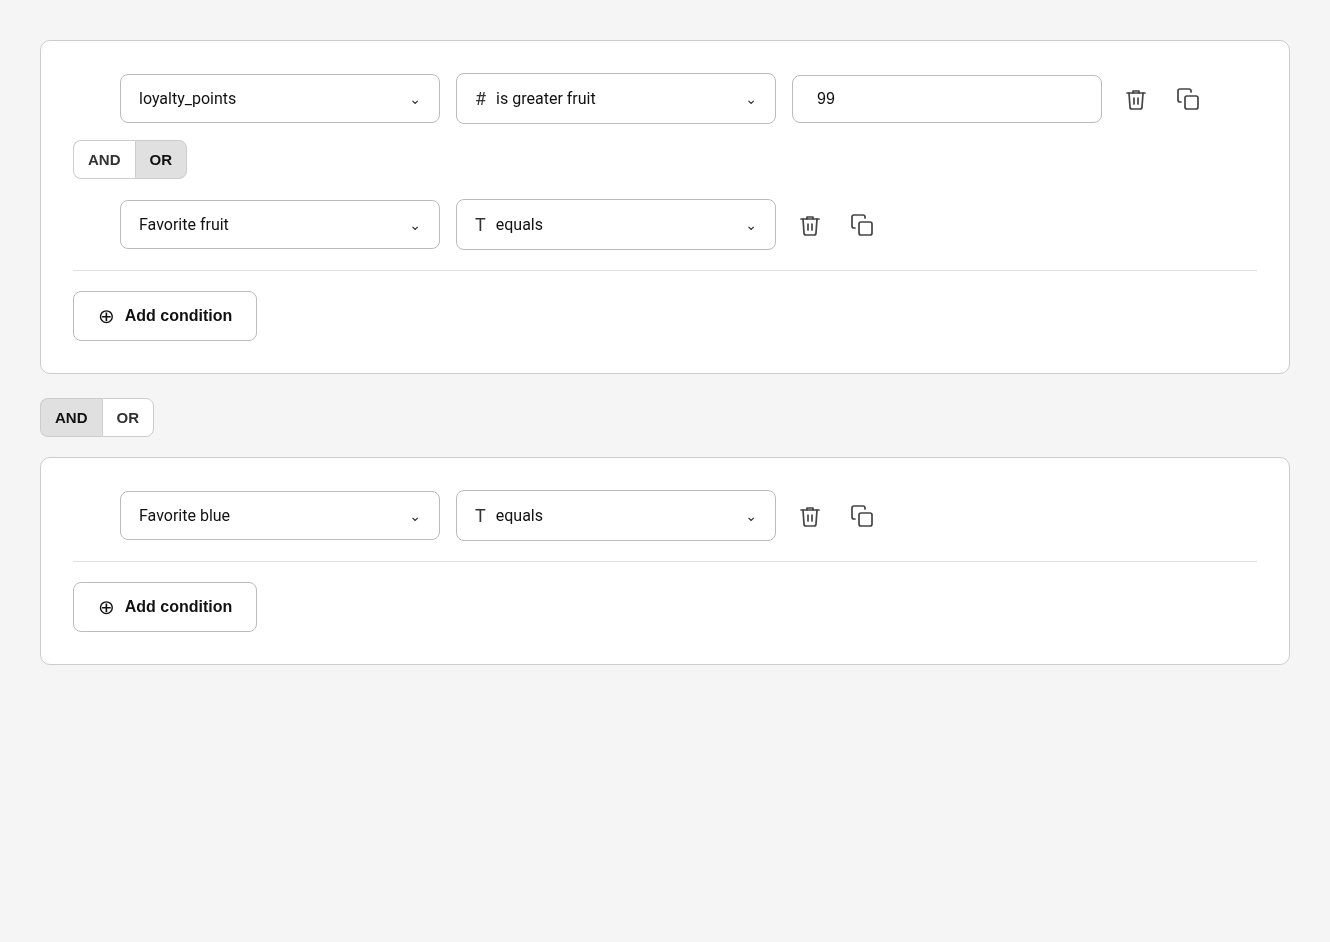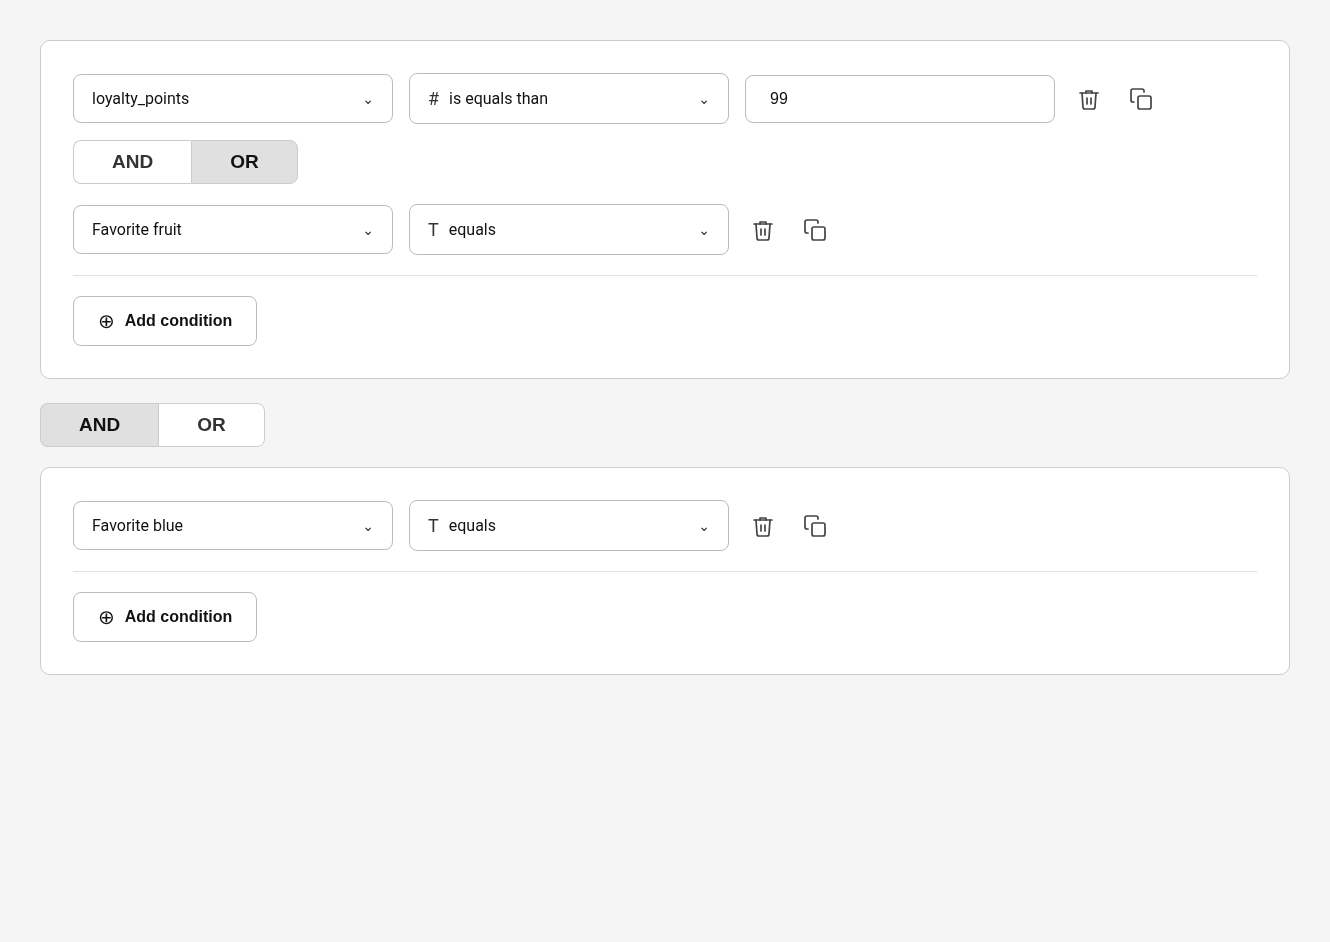--- a/index.html
+++ b/index.html
@@ -30,20 +30,21 @@
       border-radius: 10px;
       padding: 32px 32px 32px 32px;
       background: #fff;
     }
 
     .condition-row {
       display: flex;
       align-items: center;
       gap: 16px;
       margin-bottom: 0;
+      margin-left: 47px;
     }
 
     .select-dropdown {
       display: flex;
       align-items: center;
       justify-content: space-between;
       border: 1.5px solid #bbb;
       border-radius: 8px;
       padding: 14px 18px;
       background: #fff;
@@ -109,22 +110,22 @@
       display: flex;
       align-items: center;
       gap: 0;
       margin-top: 16px;
       margin-bottom: 20px;
     }
 
     .logic-btn {
       border: 1.5px solid #ccc;
       background: #fff;
-      padding: 10px 38px;
-      font-size: 19px;
+      padding: 10px 14px;
+      font-size: 15px;
       font-weight: 600;
       cursor: pointer;
       color: #333;
       transition: background 0.15s;
     }
 
     .logic-btn:first-child {
       border-radius: 8px 0 0 8px;
       border-right: none;
     }
@@ -184,21 +185,21 @@
   <div class="group-box">
 
     <div class="condition-row">
       <div class="select-dropdown field">
         <span>loyalty_points</span>
         <span class="chevron">⌄</span>
       </div>
       <div class="select-dropdown operator">
         <span class="operator-inner">
           <span class="type-icon">#</span>
-          <span>is equals than</span>
+          <span>is greater fruit</span>
         </span>
         <span class="chevron">⌄</span>
       </div>
       <input class="value-input" type="text" value="99" style="">
       <button class="icon-btn" title="Delete">
         <svg width="24" height="24" viewBox="0 0 24 24" fill="none" stroke="currentColor" stroke-width="1.7" stroke-linecap="round" stroke-linejoin="round">
           <polyline points="3 6 5 6 21 6"></polyline>
           <path d="M19 6l-1 14a2 2 0 0 1-2 2H8a2 2 0 0 1-2-2L5 6"></path>
           <path d="M10 11v6"></path>
           <path d="M14 11v6"></path>

